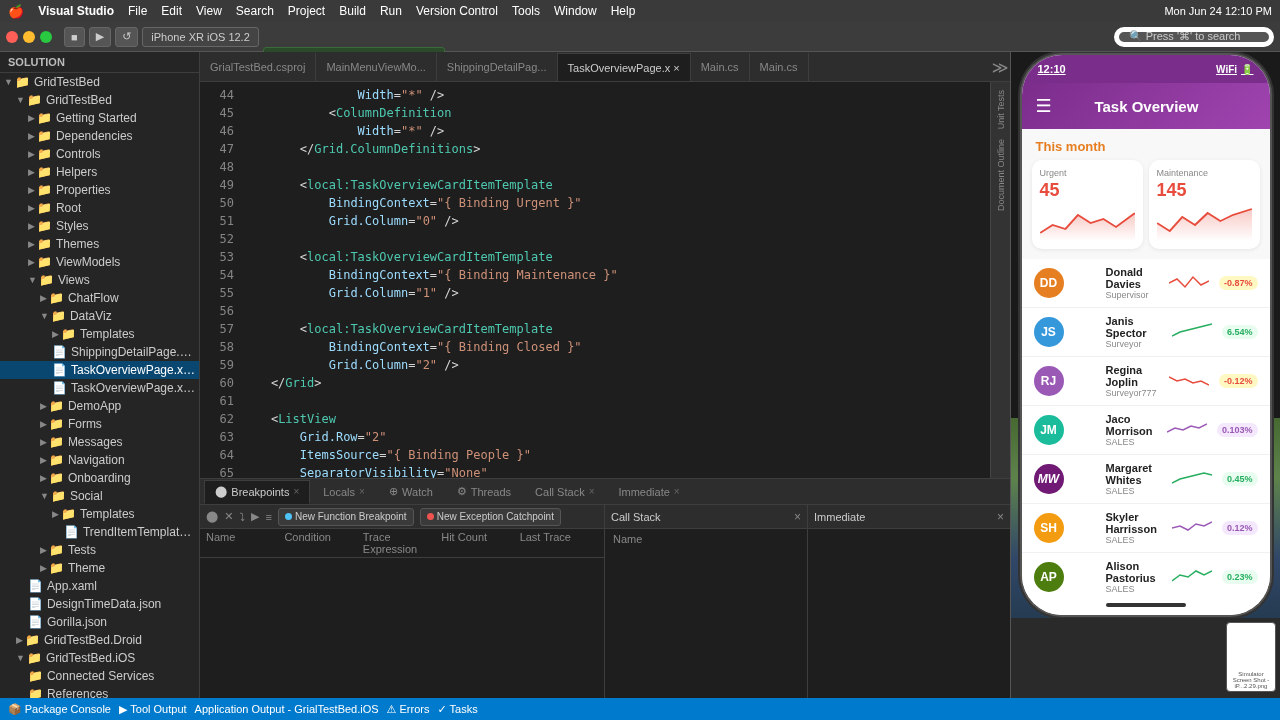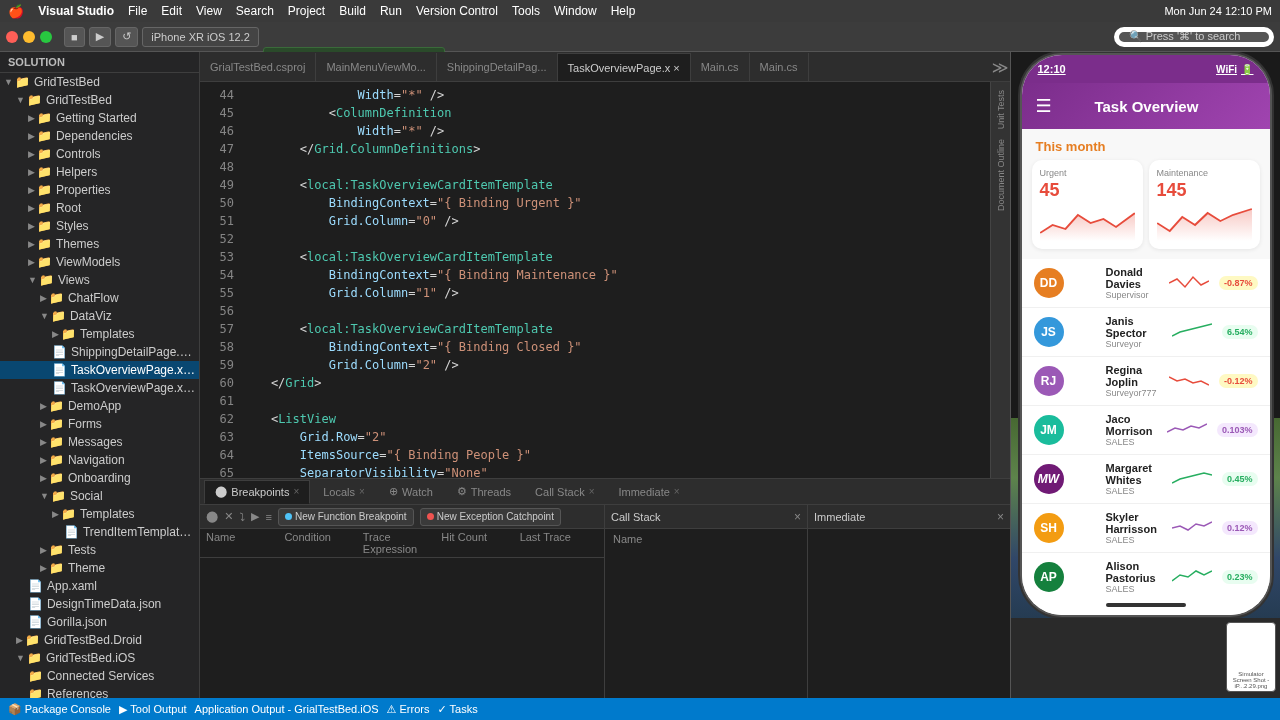--- a/index.html
+++ b/index.html
@@ -1123,21 +1123,21 @@
                 <div class="person-name">Skyler Harrisson</div>
                 <div class="person-role">SALES</div>
               </div>
               <svg class="person-sparkline" viewBox="0 0 40 20">
                 <path d="M0,10 L8,8 L16,12 L24,6 L32,8 L40,4" fill="none" stroke="#9b59b6" stroke-width="1.5"></path>
               </svg>
               <div class="person-badge badge-purple">0.12%</div>
             </div>
 
             <div class="person-item">
-              <div class="person-avatar" style="background:#15803d;">AP</div>
+              <div class="person-avatar" style="background:#4d7c0f;">AP</div>
               <div class="person-info">
                 <div class="person-name">Alison Pastorius</div>
                 <div class="person-role">SALES</div>
               </div>
               <svg class="person-sparkline" viewBox="0 0 40 20">
                 <path d="M0,14 L8,8 L16,10 L24,4 L32,8 L40,4" fill="none" stroke="#27ae60" stroke-width="1.5"></path>
               </svg>
               <div class="person-badge badge-green">0.23%</div>
             </div>
           </div>

